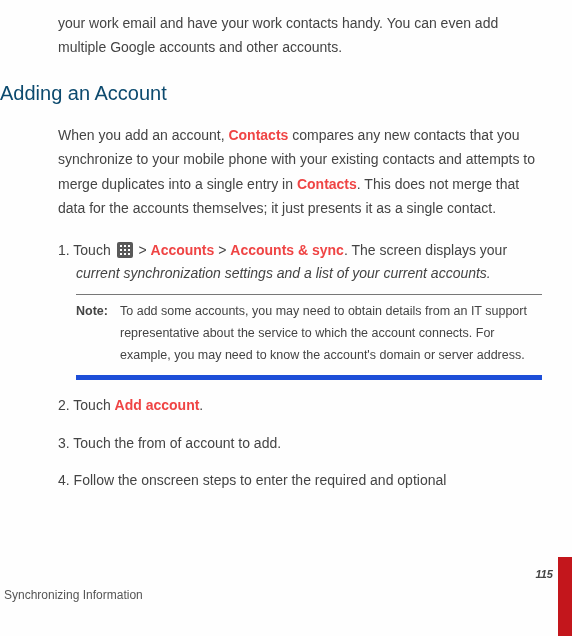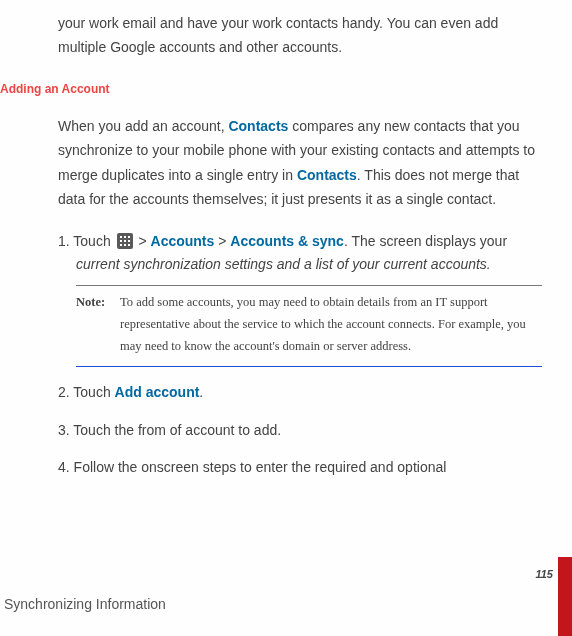--- a/index.html
+++ b/index.html
@@ -1,34 +1,34 @@
 <!DOCTYPE html>
 <html><head>
 <meta charset="utf-8">
 <style>
   * { margin: 0; padding: 0; box-sizing: border-box; }
   html, body { width: 572px; height: 636px; background: #fefefe; font-family: Arial, Helvetica, sans-serif; color: #444; }
   .page { position: relative; width: 572px; height: 636px; }
   .content { padding: 12px 30px 0 0; }
   .intro-cont { padding-left: 58px; margin-bottom: 22px; line-height: 1.7; font-size: 14px; }
-  .section-heading { font-size: 12px; font-weight: 700; color: #ef4444; margin: 0 0 18px 0; padding-left: 0; }
+  .section-heading { font-size: 20px; font-weight: 400; color: #0c4a6e; margin: 0 0 18px 0; padding-left: 0; }
   .section-intro { padding-left: 58px; font-size: 14px; line-height: 1.75; margin-bottom: 18px; }
   .steps { padding-left: 58px; }
   .step { margin-bottom: 14px; font-size: 14px; line-height: 1.7; }
   .step-num { display: inline; }
   .step-body { display: inline; }
   .step-body-cont { display: block; padding-left: 18px; font-style: italic; }
-  .bold { font-weight: 700; color: #0369a1; }
+  .bold { font-weight: 700; color: #ef4444; }
   .icon-box { display: inline-block; width: 16px; height: 16px; background: #595959; border-radius: 2px; vertical-align: -3px; margin: 0 2px; position: relative; }
   .icon-box .dot { position: absolute; width: 2px; height: 2px; background: #fff; }
-  .note-block { border-top: 1px solid #777; border-bottom: 1px solid #1d4ed8; margin: 8px 0 0 18px; padding: 6px 0 8px 0; font-size: 12.5px; line-height: 1.75; font-family: Liberation Serif, serif; }
+  .note-block { border-top: 1px solid #777; border-bottom: 5px solid #1d4ed8; margin: 8px 0 0 18px; padding: 6px 0 8px 0; font-size: 12.5px; line-height: 1.75; }
   .note-row { display: flex; }
   .note-label { font-weight: 700; flex: 0 0 44px; }
   .note-text { flex: 1; }
-  .footer { position: absolute; bottom: 24px; left: 4px; font-size: 14px; color: #555; }
+  .footer { position: absolute; bottom: 34px; left: 4px; font-size: 12px; color: #555; }
   .side-tab { position: absolute; right: 0; bottom: 0; width: 14px; height: 79px; background: #c3161c; }
   .page-num { position: absolute; right: 19px; bottom: 56px; font-size: 11px; font-weight: 700; color: #444; font-style: italic; }
 </style>
 </head>
 <body>
 
 <div class="page">
   <div class="content">
 
     <p class="intro-cont">your work email and have your work contacts handy. You can even add multiple Google accounts and other accounts.</p>

